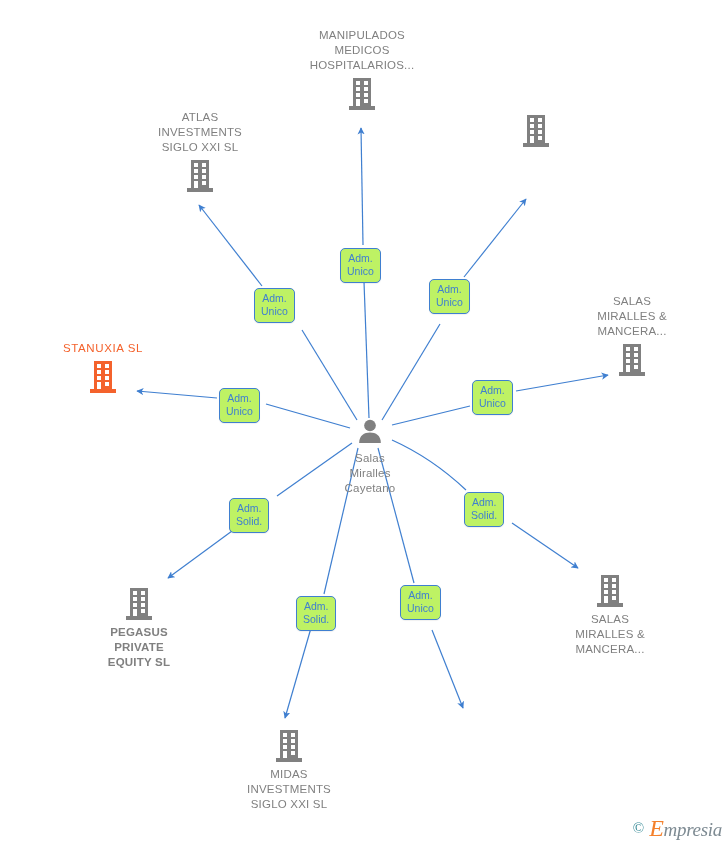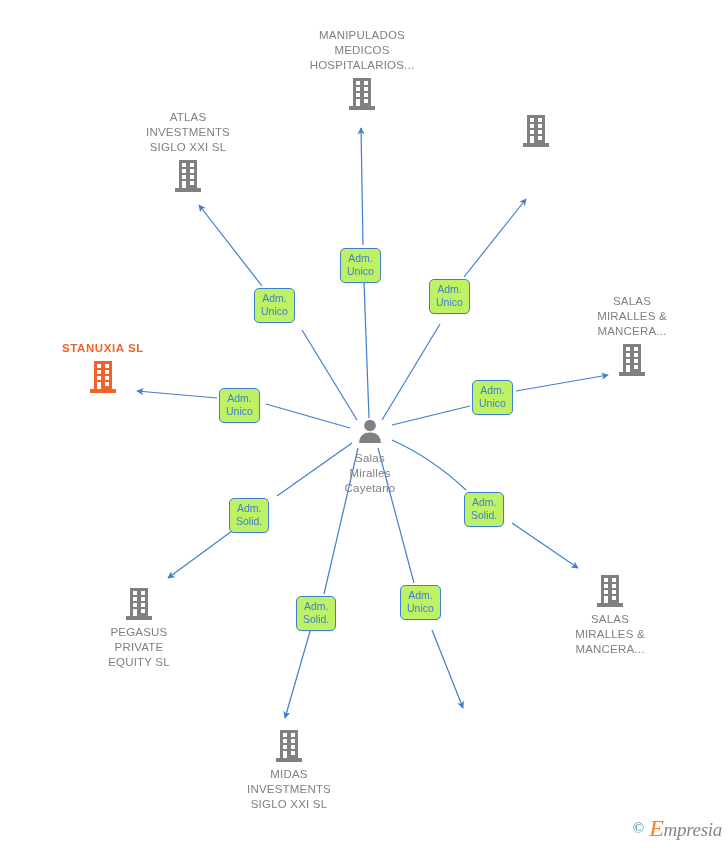--- a/index.html
+++ b/index.html
@@ -33,21 +33,21 @@
   }
   .node-label {
     font-size: 11.5px;
     line-height: 15px;
     color: #808080;
     letter-spacing: 0.2px;
     white-space: pre-line;
   }
   .node-label.selected {
     color: #f4622c;
-    font-weight: bold;
+    font-weight: normal;
     letter-spacing: 0.6px;
   }
   .node-icon {
     display: block;
     margin: 0 auto;
     width: 34px;
     height: 36px;
   }
   .node.label-top .node-label { margin-bottom: 3px; }
   .node.label-bottom .node-label { margin-top: 3px; }
@@ -144,21 +144,21 @@
       <rect x="19" y="5" width="4" height="4" fill="#ffffff"></rect>
       <rect x="11" y="11" width="4" height="4" fill="#ffffff"></rect>
       <rect x="19" y="11" width="4" height="4" fill="#ffffff"></rect>
       <rect x="11" y="17" width="4" height="4" fill="#ffffff"></rect>
       <rect x="19" y="17" width="4" height="4" fill="#ffffff"></rect>
       <rect x="11" y="23" width="4" height="7" fill="#ffffff"></rect>
       <rect x="19" y="23" width="4" height="4" fill="#ffffff"></rect>
     </svg>
   </div>
 
-  <div class="node label-top" style="left:188px; top:110px;">
+  <div class="node label-top" style="left:200px; top:110px;">
     <div class="node-label">ATLAS
 INVESTMENTS
 SIGLO XXI  SL</div>
     <svg class="node-icon" viewBox="0 0 34 36">
       <rect x="8" y="2" width="18" height="28" fill="#808080"></rect>
       <rect x="4" y="30" width="26" height="4" fill="#808080"></rect>
       <rect x="11" y="5" width="4" height="4" fill="#ffffff"></rect>
       <rect x="19" y="5" width="4" height="4" fill="#ffffff"></rect>
       <rect x="11" y="11" width="4" height="4" fill="#ffffff"></rect>
       <rect x="19" y="11" width="4" height="4" fill="#ffffff"></rect>
@@ -211,21 +211,21 @@
       <rect x="19" y="5" width="4" height="4" fill="#ffffff"></rect>
       <rect x="11" y="11" width="4" height="4" fill="#ffffff"></rect>
       <rect x="19" y="11" width="4" height="4" fill="#ffffff"></rect>
       <rect x="11" y="17" width="4" height="4" fill="#ffffff"></rect>
       <rect x="19" y="17" width="4" height="4" fill="#ffffff"></rect>
       <rect x="11" y="23" width="4" height="7" fill="#ffffff"></rect>
       <rect x="19" y="23" width="4" height="4" fill="#ffffff"></rect>
     </svg>
   </div>
 
-  <div class="node label-bottom" style="left:139px; top:586px;">
+  <div class="node label-bottom" style="left:139px; top:586px;font-weight:bold;">
     <svg class="node-icon" viewBox="0 0 34 36">
       <rect x="8" y="2" width="18" height="28" fill="#808080"></rect>
       <rect x="4" y="30" width="26" height="4" fill="#808080"></rect>
       <rect x="11" y="5" width="4" height="4" fill="#ffffff"></rect>
       <rect x="19" y="5" width="4" height="4" fill="#ffffff"></rect>
       <rect x="11" y="11" width="4" height="4" fill="#ffffff"></rect>
       <rect x="19" y="11" width="4" height="4" fill="#ffffff"></rect>
       <rect x="11" y="17" width="4" height="4" fill="#ffffff"></rect>
       <rect x="19" y="17" width="4" height="4" fill="#ffffff"></rect>
       <rect x="11" y="23" width="4" height="7" fill="#ffffff"></rect>

